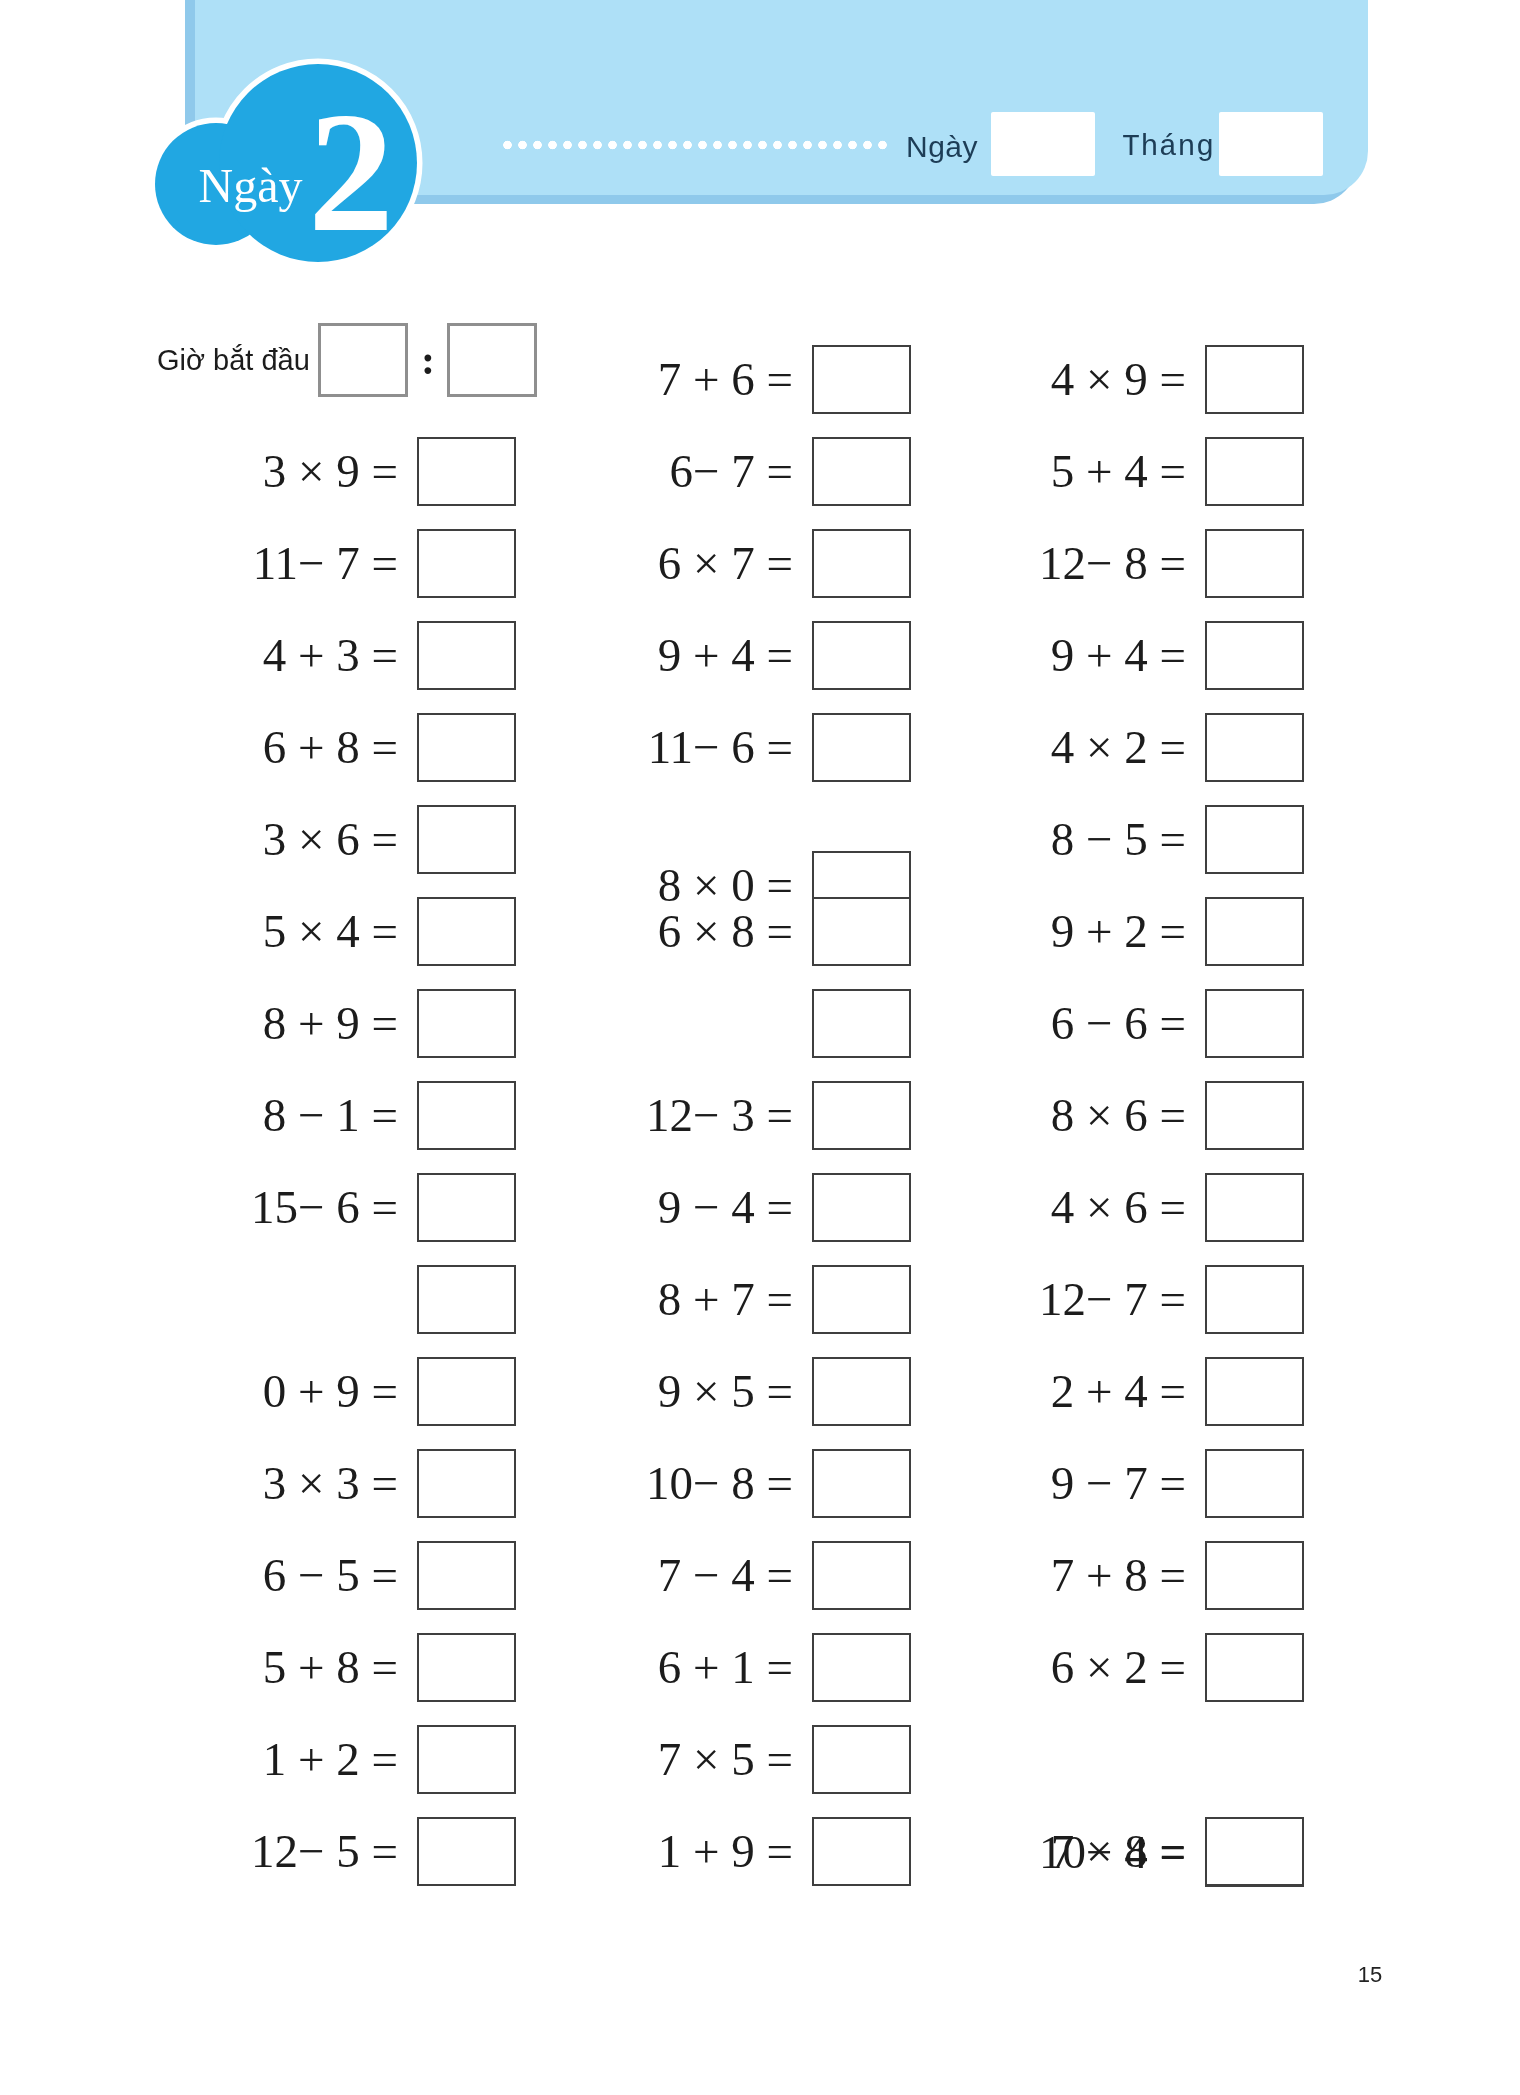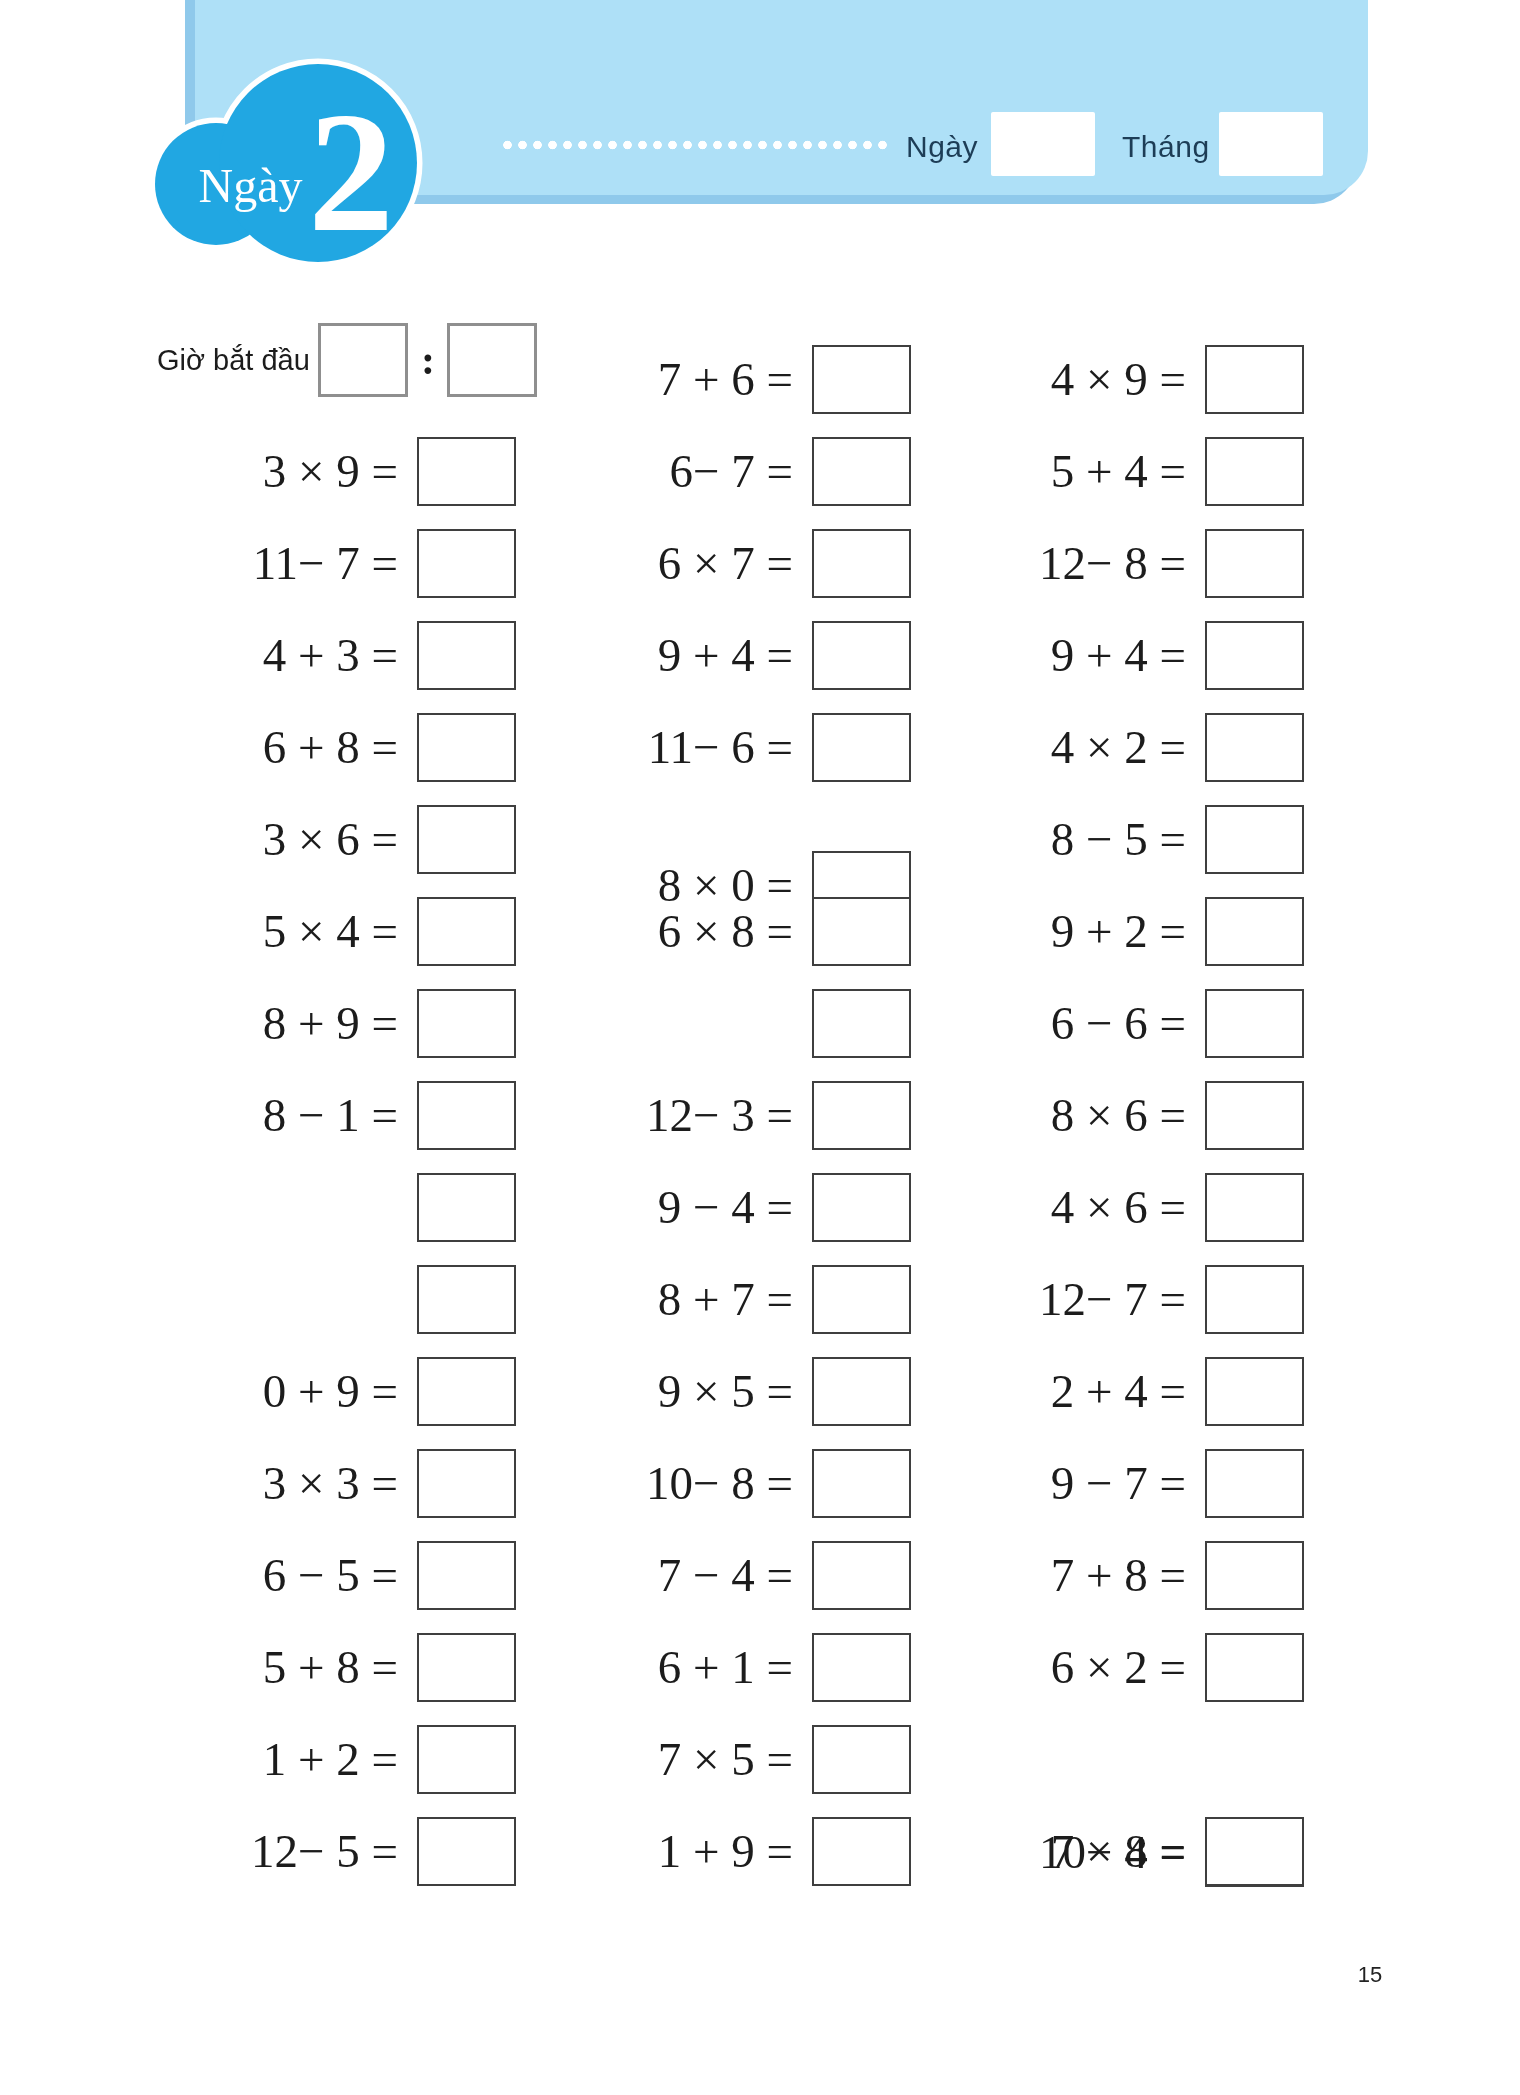--- a/index.html
+++ b/index.html
@@ -21,21 +21,21 @@
   .dotted-leader{
     position:absolute;left:500px;top:140px;width:390px;height:10px;
     background-image:radial-gradient(circle closest-side,#ffffff 4px,rgba(255,255,255,0) 4.6px);
     background-size:15px 10px;background-repeat:repeat-x;
   }
   .hdr-label{
     position:absolute;top:130px;height:34px;line-height:34px;
     font-size:30px;color:#1d3d56;letter-spacing:0.5px;
   }
   .hdr-label.day{left:906px;width:66px;text-align:center;}
-  .hdr-label.month{left:1122px;width:78px;text-align:center;}
+  .hdr-label.month{left:1122px;width:78px;text-align:center;font-family:Liberation Mono, monospace;}
   .hdr-box{
     position:absolute;top:112px;width:104px;height:64px;background:#ffffff;border-radius:2px;
   }
   .hdr-box.day{left:991px;}
   .hdr-box.month{left:1219px;}
   
   .badge{position:absolute;left:148px;top:56px;width:292px;height:212px;}
   .badge svg{position:absolute;left:0;top:0;}
   .badge .bl{
     position:absolute;left:30px;top:100px;width:145px;height:60px;line-height:60px;
@@ -141,20 +141,21 @@
     </div>
   <div class="row c1" style="top:989px">
       <span class="eq">8 + 9 =</span>
       <span class="ans"></span>
     </div>
   <div class="row c1" style="top:1081px">
       <span class="eq">8 − 1 =</span>
       <span class="ans"></span>
     </div>
   <div class="row c1" style="top:1173px">
+      <span class="eq">15− 6 =</span>
       <span class="ans"></span>
     </div>
   <div class="row c1" style="top:1265px">
       <span class="ans"></span>
     </div>
   <div class="row c1" style="top:1357px">
       <span class="eq">0 + 9 =</span>
       <span class="ans"></span>
     </div>
   <div class="row c1" style="top:1449px">

